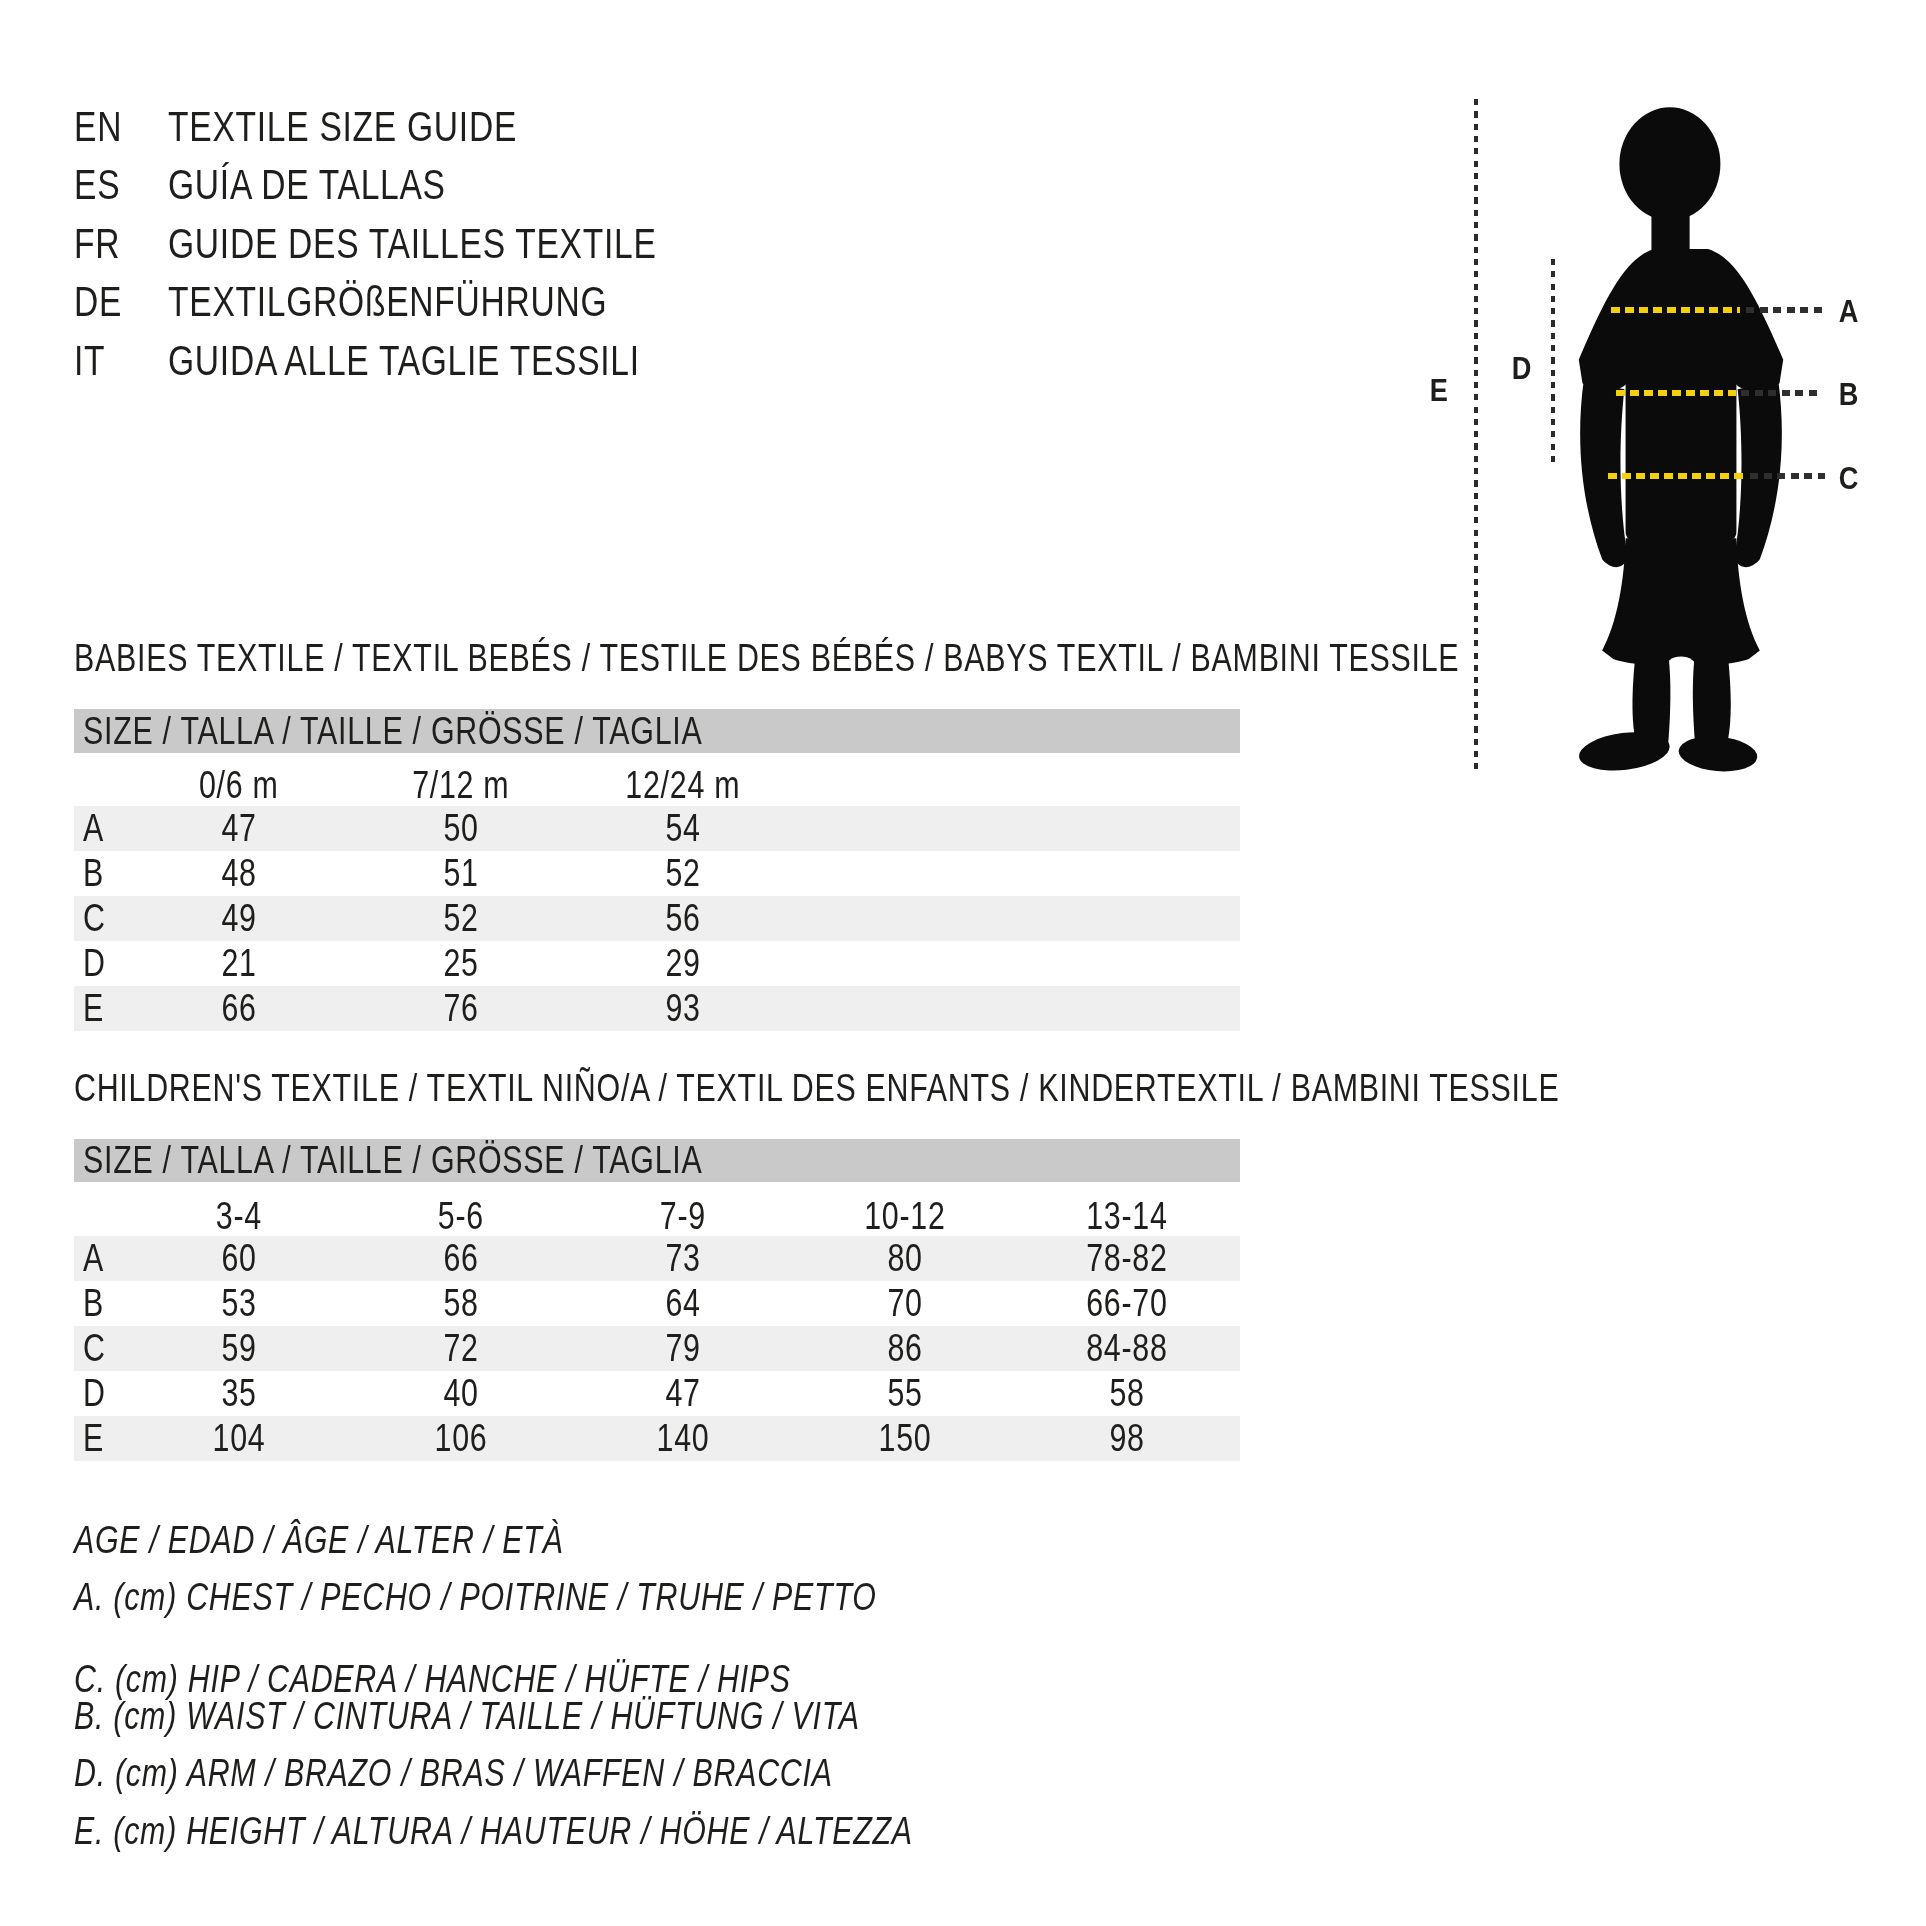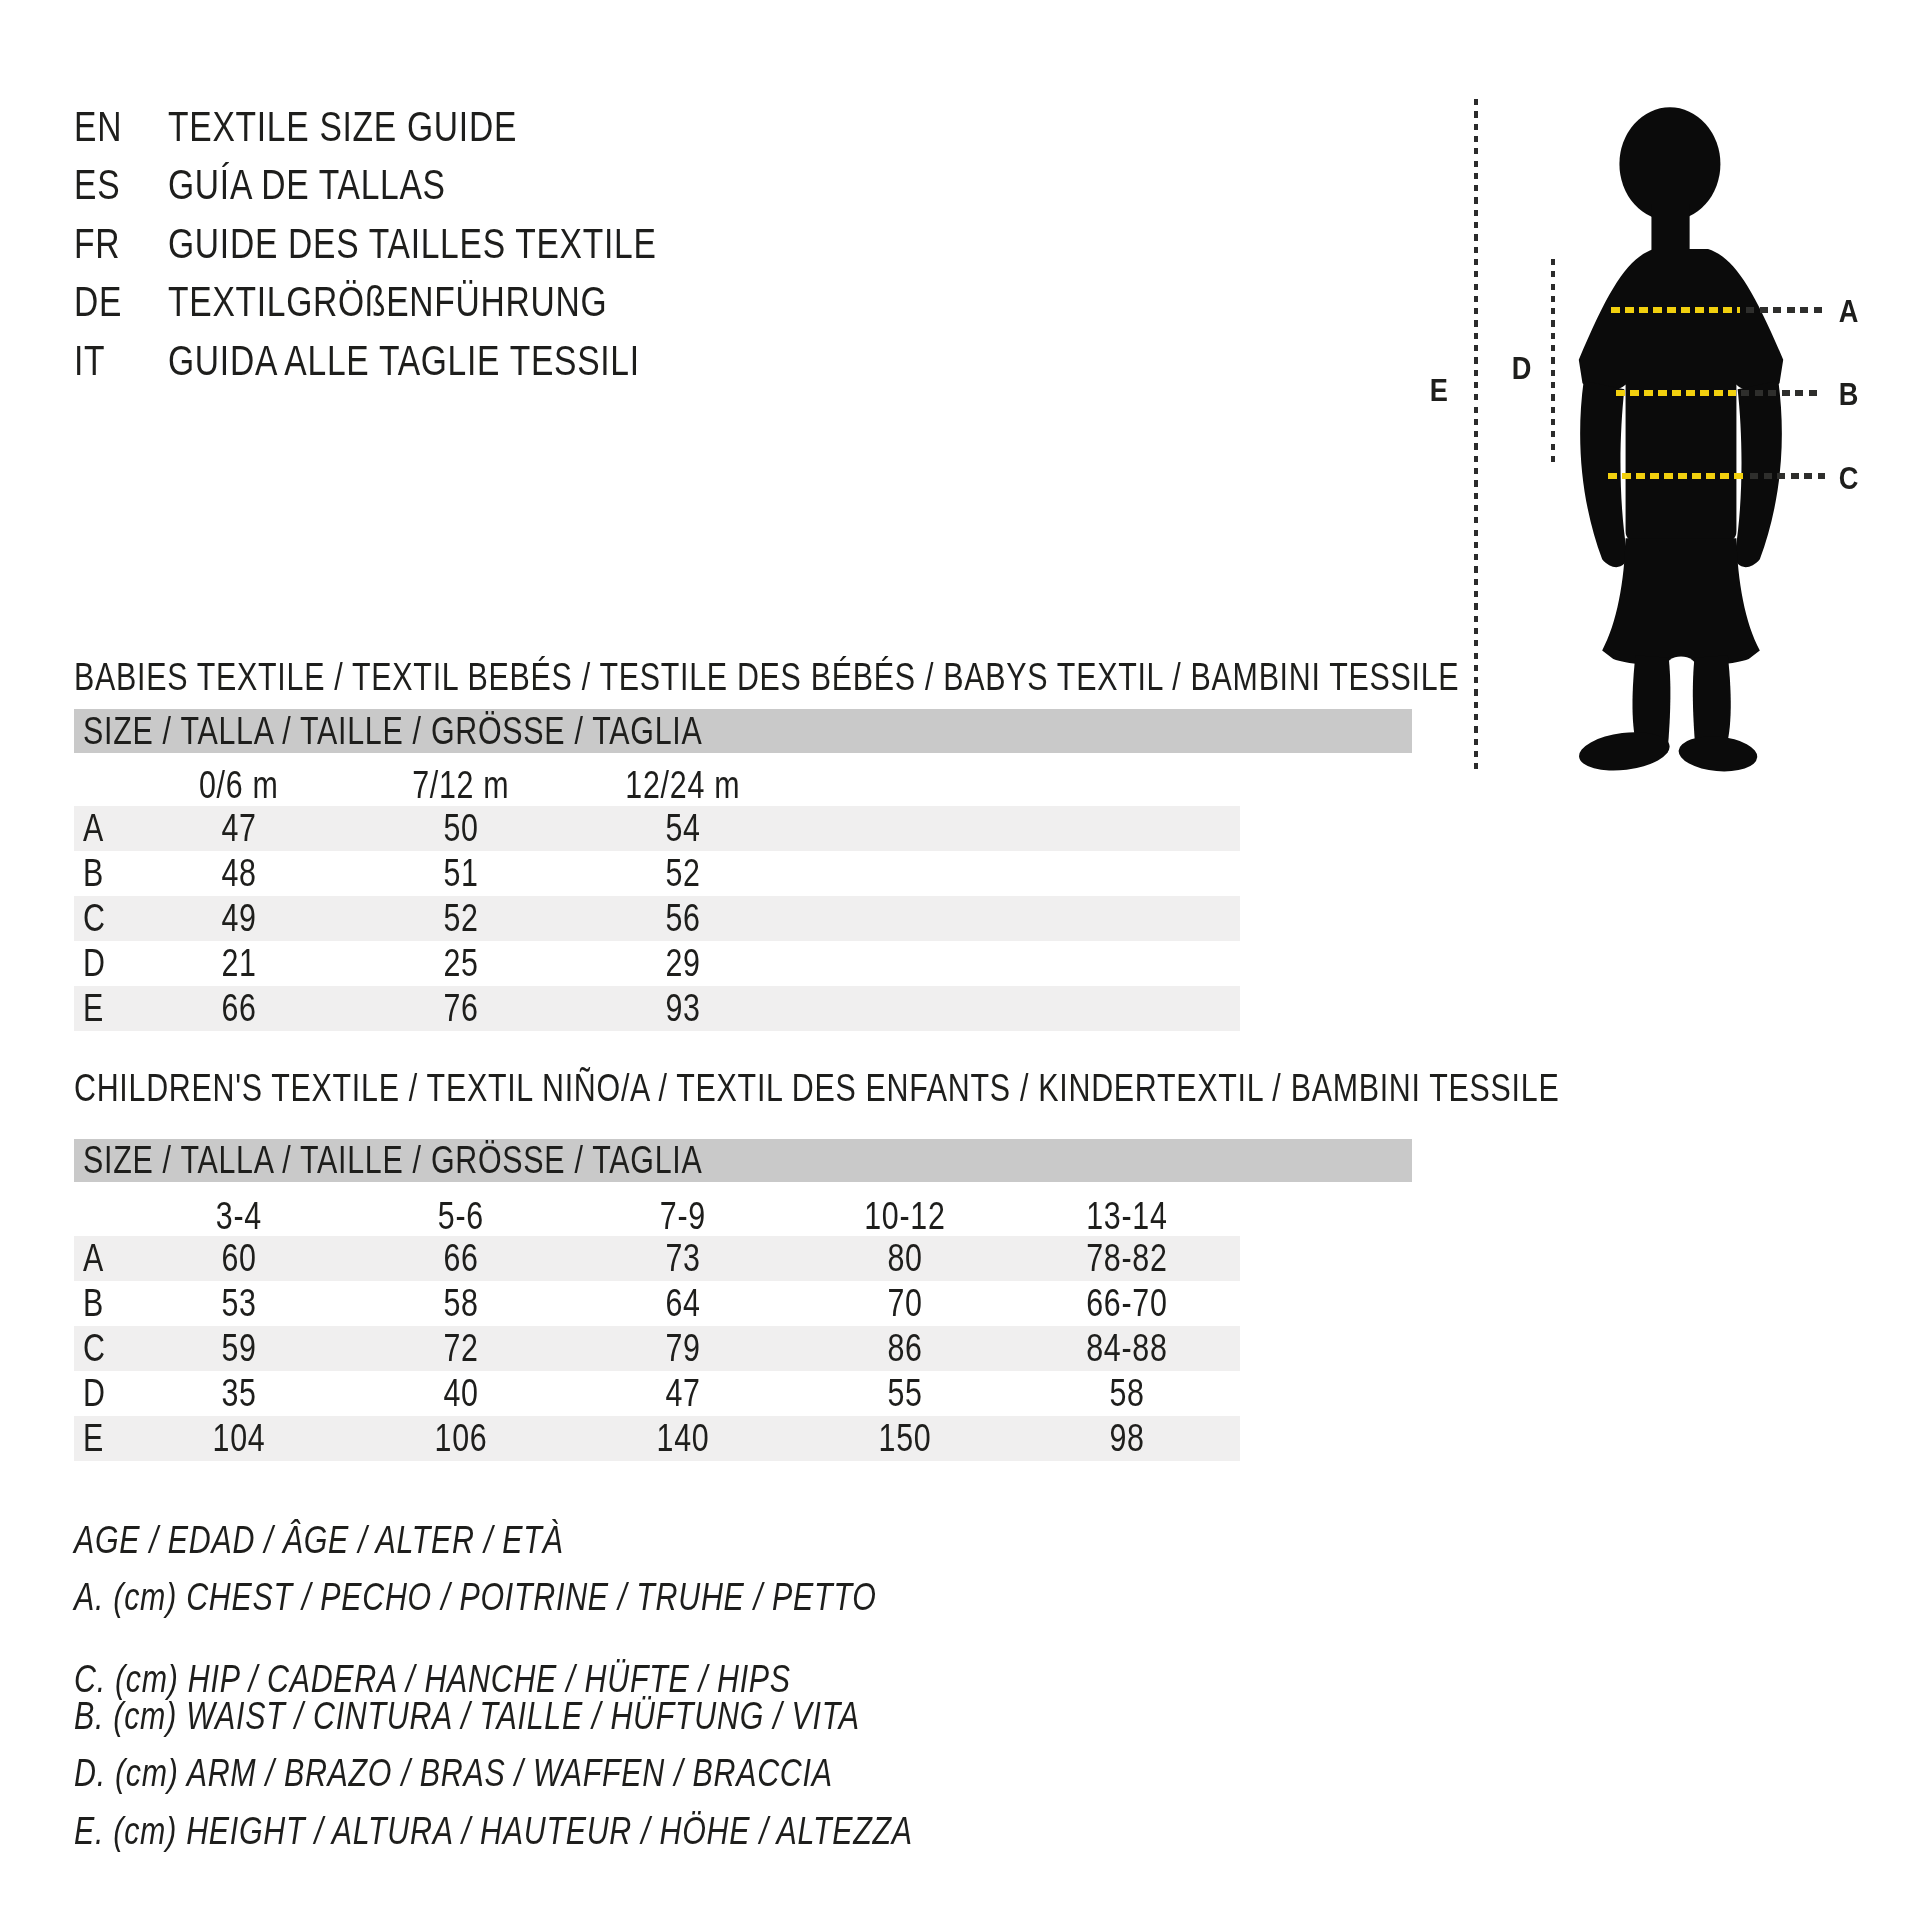--- a/index.html
+++ b/index.html
@@ -17,21 +17,21 @@
 
   
   .lang-row { position:absolute; left:74px; height:49px; line-height:49px; font-size:42px; }
   .lang-code { position:absolute; left:0; }
   .lang-title { position:absolute; left:94px; }
 
   
   .section-heading { position:absolute; left:74px; font-size:38px; line-height:38px; }
 
   
-  .size-bar { position:absolute; left:74px; width:1338px; background:#c9c9c9; padding-left:8.6px; font-size:38px; }
+  .size-bar { position:absolute; left:74px; width:1166px; background:#c9c9c9; padding-left:8.6px; font-size:38px; }
   .t-row { position:absolute; left:74px; width:1166px; height:45px; line-height:45px; display:flex; font-size:38px;margin-top:8px; }
   .t-row.header { height:39px; line-height:39px; }
   .t-row.striped { background:#f0efef; }
   .cell-letter { width:54px; padding-left:8.6px; text-align:left; }
   .cell-val { width:222px; text-align:center; }
 
   
   .legend-line { position:absolute; left:74px; height:45px; line-height:45px; font-size:38px;font-style:italic; }
 
   
@@ -98,21 +98,21 @@
   <div class="hdash-k" style="left:1750px; top:473px; width:75px;"></div>
 
   <div class="fig-label" style="left:1837px; top:295px;"><span class="cxc">A</span></div>
   <div class="fig-label" style="left:1837px; top:378px;"><span class="cxc">B</span></div>
   <div class="fig-label" style="left:1837px; top:462px;"><span class="cxc">C</span></div>
   <div class="fig-label" style="left:1510px; top:352px;"><span class="cxc">D</span></div>
   <div class="fig-label" style="left:1428px; top:374px;"><span class="cxc">E</span></div>
 </div>
 
 <div>
-  <div class="section-heading" style="top:658px">
+  <div class="section-heading" style="top:639px">
     <span class="cx">BABIES TEXTILE / TEXTIL BEBÉS / TESTILE DES BÉBÉS / BABYS TEXTIL / BAMBINI TESSILE</span>
   </div>
 
   <div class="size-bar" style="top:709px; height:44px; line-height:44px;">
     <span class="cx">SIZE / TALLA / TAILLE / GRÖSSE / TAGLIA</span>
   </div>
 
   <div class="t-row header" style="top:758px">
     <div class="cell-letter"></div>
     <div class="cell-val"><span class="cxc">0/6 m</span></div>

